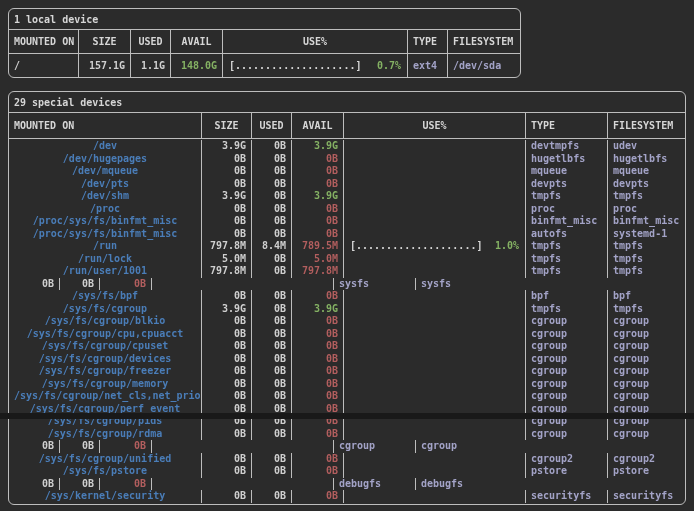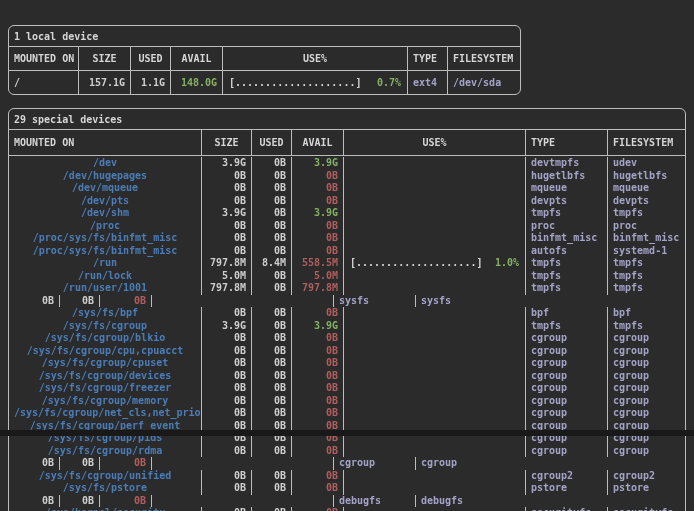--- a/index.html
+++ b/index.html
@@ -4,21 +4,21 @@
 <style>
   * { box-sizing: border-box; margin: 0; padding: 0; }
   html, body { width: 694px; height: 511px; overflow: hidden; }
   body {
     font-family: "DejaVu Sans Mono", monospace;
     font-weight: bold;
     font-size: 10px;
     background: var(--background, #2b2b2b);
     color: var(--value-text, #cfcfcf);
   }
-  .screen { position: relative; width: 694px; height: 419px; padding: 8px; background: var(--background, #2b2b2b); margin-top: 17px; }
+  .screen { position: relative; width: 694px; height: 419px; padding: 8px; background: var(--background, #2b2b2b); }
   .bottom-edge { position: absolute; left: 0; bottom: 0; width: 694px; height: 6px; background: #191919; }
 
   .duf-table { border: 1px solid var(--border, #bdbdbd); border-radius: 6px; overflow: hidden; }
   .duf-table.local { width: 513px; margin-bottom: 13px; }
   .duf-table.special { width: 678px; }
 
   .title-row {
     height: 21px; line-height: 21px; padding: 0 5px;
     border-bottom: 1px solid var(--border, #bdbdbd);
     color: var(--header-text, #d6d6d6);
@@ -178,21 +178,21 @@
     <span class="cell c-used">0B</span>
     <span class="cell c-avail avail-low">0B</span>
     <span class="cell c-use"><span class="bar"></span><span class="pct"></span></span>
     <span class="cell c-type">autofs</span>
     <span class="cell c-fs">systemd-1</span>
   </div>
         <div class="row">
     <span class="cell c-mounted">/run</span>
     <span class="cell c-size">797.8M</span>
     <span class="cell c-used">8.4M</span>
-    <span class="cell c-avail avail-low">558.5M</span>
+    <span class="cell c-avail avail-low">789.5M</span>
     <span class="cell c-use"><span class="bar">[....................]</span><span class="pct">1.0%</span></span>
     <span class="cell c-type">tmpfs</span>
     <span class="cell c-fs">tmpfs</span>
   </div>
         <div class="row">
     <span class="cell c-mounted">/run/lock</span>
     <span class="cell c-size">5.0M</span>
     <span class="cell c-used">0B</span>
     <span class="cell c-avail avail-low">5.0M</span>
     <span class="cell c-use"><span class="bar"></span><span class="pct"></span></span>

